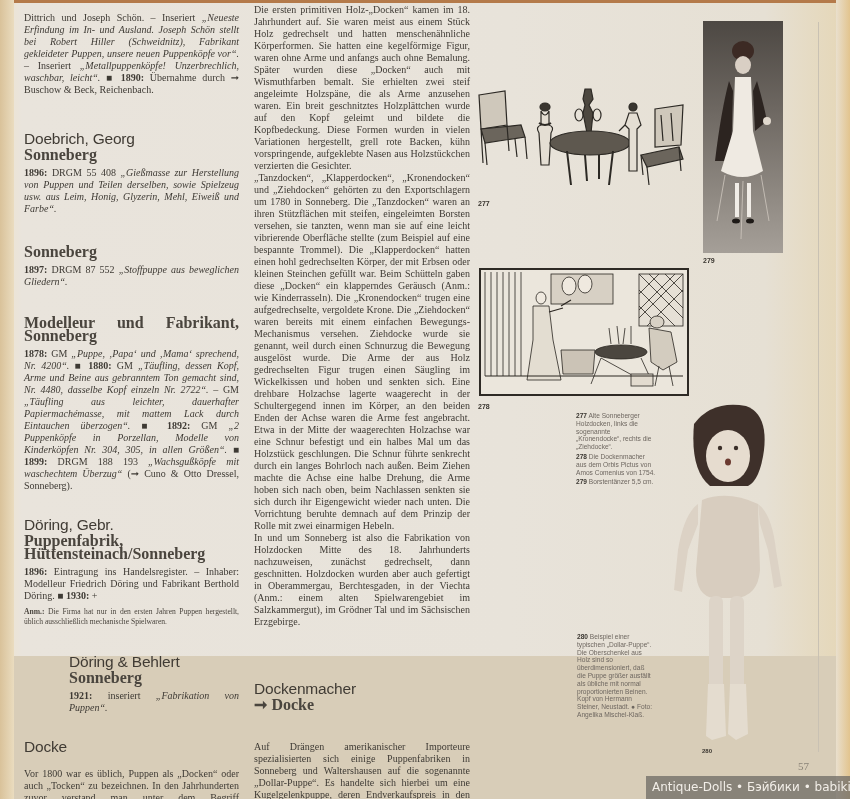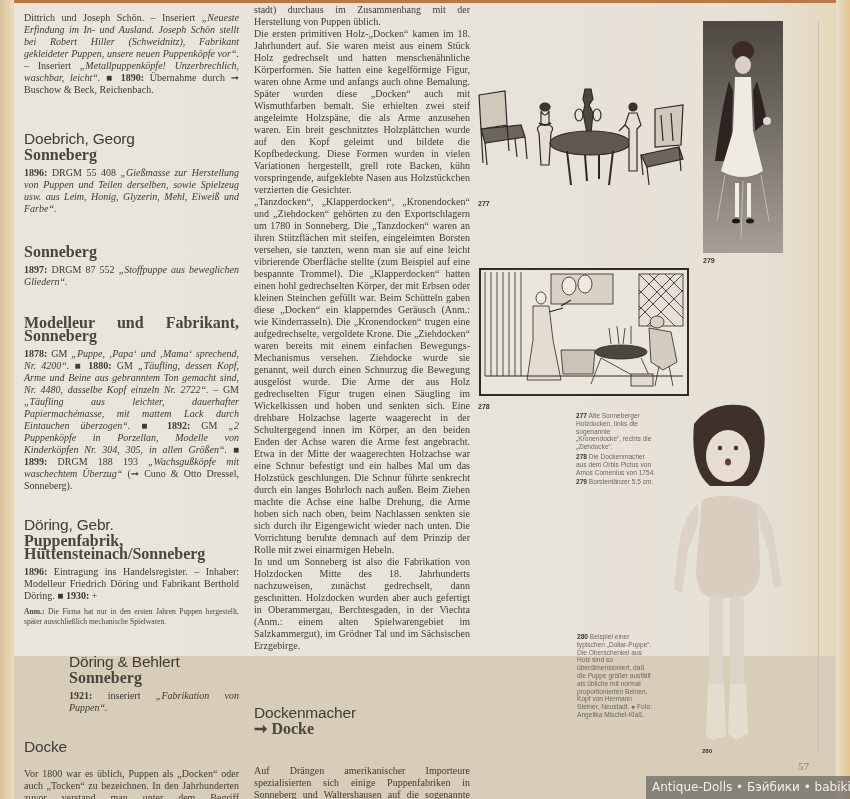--- a/index.html
+++ b/index.html
@@ -79,37 +79,36 @@
 
     <div class="entry" style="margin-bottom:24px;">
       <div class="entry-sub">Modelleur und Fabrikant, Sonneberg</div>
       <p class="entry-body"><b>1878:</b><span> GM </span><em>„Puppe, ‚Papa‘ und ‚Mama‘ sprechend, Nr. 4200“.</em><b> ■ 1880:</b><span> GM </span><em>„Täufling, dessen Kopf, Arme und Beine aus gebranntem Ton gemacht sind, Nr. 4480, dasselbe Kopf einzeln Nr. 2722“.</em><span> – GM </span><em>„Täufling aus leichter, dauerhafter Papiermachémasse, mit mattem Lack durch Eintauchen überzogen“.</em><b> ■ 1892:</b><span> GM </span><em>„2 Puppenköpfe in Porzellan, Modelle von Kinderköpfen Nr. 304, 305, in allen Größen“.</em><b> ■ 1899:</b><span> DRGM 188 193 </span><em>„Wachsgußköpfe mit waschechtem Überzug“</em><span> (➞ Cuno &amp; Otto Dressel, Sonneberg).</span></p>
     </div>
 
     <div class="entry" style="margin-bottom:26px;">
       <h2 class="entry-title">Döring, Gebr.</h2>
       <div class="entry-sub">Puppenfabrik, Hüttensteinach/Sonneberg</div>
       <p class="entry-body"><b>1896:</b><span> Eintragung ins Handelsregister. – Inhaber: Modelleur Friedrich Döring und Fabrikant Berthold Döring.</span><b> ■ 1930:</b><span> +</span></p>
-      <p class="note"><b>Anm.:</b><span> Die Firma hat nur in den ersten Jahren Puppen hergestellt, später ausschließlich mechanische Spielwaren.</span></p>
+      <p class="note"><b>Anm.:</b><span> Die Firma hat nur in den ersten Jahren Puppen hergestellt, üblich ausschließlich mechanische Spielwaren.</span></p>
     </div>
 
     <div class="entry" style="margin-bottom:24px;margin-left:45px;">
       <h2 class="entry-title">Döring &amp; Behlert</h2>
       <div class="entry-sub">Sonneberg</div>
       <p class="entry-body"><b>1921:</b><span> inseriert </span><em>„Fabrikation von Puppen“.</em></p>
     </div>
 
     <div class="entry">
       <h2 class="entry-title" style="margin-bottom:12px;">Docke</h2>
       <p class="entry-body">Vor 1800 war es üblich, Puppen als „Docken“ oder auch „Tocken“ zu bezeichnen. In den Jahrhunderten zuvor verstand man unter dem Begriff „Dockenwerk“ oder „Tockenwerk“ alle Gegenstände, mit denen Kinder spielen konnten. Auch heute noch, in den 80er Jahren des 20. Jahrhunderts, ist der Ausdruck „Docken“ und „Dockerles“ in der Umgangssprache der alten Puppenmacher (in Sonneberg und Neu-</p>
     </div>
   </div>
 
   <div class="col col2">
-    <p class="entry-body p">stadt) durchaus im Zusammenhang mit der Herstellung von Puppen üblich.</p>
     <p class="entry-body p">Die ersten primitiven Holz-„Docken“ kamen im 18. Jahrhundert auf. Sie waren meist aus einem Stück Holz gedrechselt und hatten menschenähnliche Körperformen. Sie hatten eine kegelförmige Figur, waren ohne Arme und anfangs auch ohne Bemalung. Später wurden diese „Docken“ auch mit Wismuthfarben bemalt. Sie erhielten zwei steif angeleimte Holzspäne, die als Arme anzusehen waren. Ein breit geschnitztes Holzplättchen wurde auf den Kopf geleimt und bildete die Kopfbedeckung. Diese Formen wurden in vielen Variationen hergestellt, grell rote Backen, kühn vorspringende, aufgeklebte Nasen aus Holzstückchen verzierten die Gesichter.</p>
     <p class="entry-body p">„Tanzdocken“, „Klapperdocken“, „Kronendocken“ und „Ziehdocken“ gehörten zu den Exportschlagern um 1780 in Sonneberg. Die „Tanzdocken“ waren an ihren Stützflächen mit steifen, eingeleimten Borsten versehen, sie tanzten, wenn man sie auf eine leicht vibrierende Oberfläche stellte (zum Beispiel auf eine bespannte Trommel). Die „Klapperdocken“ hatten einen hohl gedrechselten Körper, der mit Erbsen oder kleinen Steinchen gefüllt war. Beim Schütteln gaben diese „Docken“ ein klapperndes Geräusch (Anm.: wie Kinderrasseln). Die „Kronendocken“ trugen eine aufgedrechselte, vergoldete Krone. Die „Ziehdocken“ waren bereits mit einem einfachen Bewegungs-Mechanismus versehen. Ziehdocke wurde sie genannt, weil durch einen Schnurzug die Bewegung ausgelöst wurde. Die Arme der aus Holz gedrechselten Figur trugen einen Säugling im Wickelkissen und hoben und senkten sich. Eine drehbare Holzachse lagerte waagerecht in der Schultergegend innen im Körper, an den beiden Enden der Achse waren die Arme fest angebracht. Etwa in der Mitte der waagerechten Holzachse war eine Schnur befestigt und ein halbes Mal um das Holzstück geschlungen. Die Schnur führte senkrecht durch ein langes Bohrloch nach außen. Beim Ziehen machte die Achse eine halbe Drehung, die Arme hoben sich nach oben, beim Nachlassen senkten sie sich durch ihr Eigengewicht wieder nach unten. Die Vorrichtung beruhte demnach auf dem Prinzip der Rolle mit zwei einarmigen Hebeln.</p>
     <p class="entry-body p" style="margin-bottom:52px;">In und um Sonneberg ist also die Fabrikation von Holzdocken Mitte des 18. Jahrhunderts nachzuweisen, zunächst gedrechselt, dann geschnitten. Holzdocken wurden aber auch gefertigt in Oberammergau, Berchtesgaden, in der Viechta (Anm.: einem alten Spielwarengebiet im Salzkammergut), im Grödner Tal und im Sächsischen Erzgebirge.</p>
 
     <div class="entry" style="margin-bottom:30px;">
       <h2 class="entry-title">Dockenmacher</h2>
       <div class="entry-sub">➞ Docke</div>
     </div>
 
     <div class="entry">

